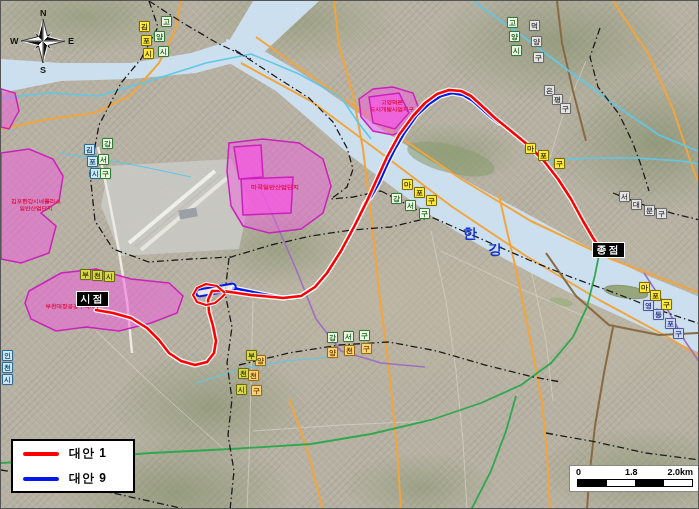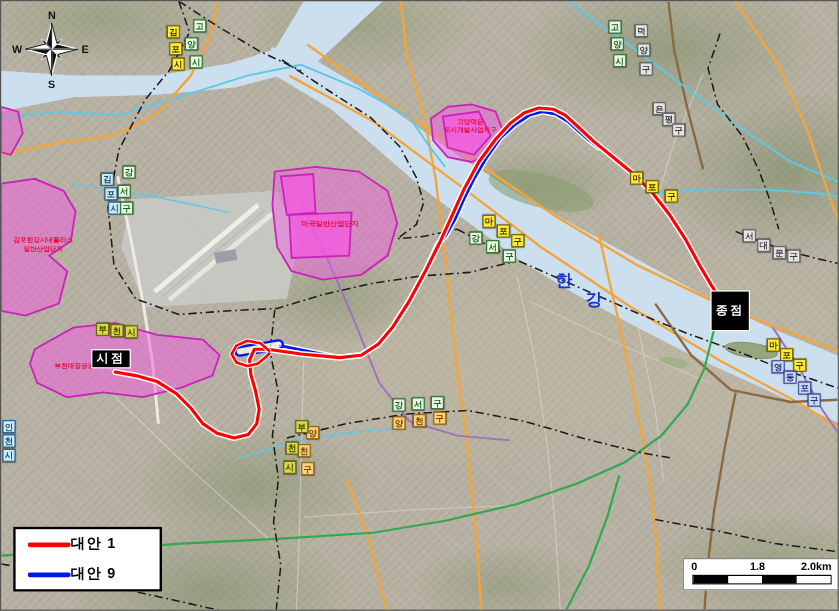--- a/index.html
+++ b/index.html
@@ -42,21 +42,21 @@
   .style-gray{background:#e4e4e4;border-color:#6a6a6a;color:#3d3d3d;}
   .style-orange{background:#ffd27a;border-color:#a06a10;color:#6a4500;}
   .style-olive{background:#d9d948;border-color:#6b6b10;color:#3f3f00;}
   .style-lavender{background:#ccd6f6;border-color:#4a5aa0;color:#26367c;}
   .style-blue{background:#cfe9f6;border-color:#2a6a9a;color:#164a72;}
   
   #legend{position:absolute;left:10px;top:438px;width:124px;background:#fff;
     border:2px solid #000;box-sizing:border-box;}
   #legend .hd{background:#000;color:#fff;font-size:12px;font-weight:bold;
     text-align:center;letter-spacing:14px;padding:3px 0 3px 14px;}
-  #legend .row{display:flex;align-items:center;padding:4px 0 4px 10px;}
+  #legend .row{display:flex;align-items:center;gap:10px;padding:4px 0 4px 10px;}
   #legend .row svg{position:static;display:block;}
   #legend .lab{font-size:12px;font-weight:bold;color:#000;letter-spacing:1px;}
   
   #scalebar{position:absolute;left:568px;top:464px;width:130px;height:27px;
     background:#fff;border:1px solid #888;box-sizing:border-box;}
   #scalebar .ticks{position:relative;height:11px;font-size:9px;color:#000;font-weight:bold;}
   #scalebar .t0{position:absolute;left:6px;top:1px;}
   #scalebar .t1{position:absolute;left:55px;top:1px;}
   #scalebar .t2{position:absolute;right:5px;top:1px;}
   #scalebar .bar{position:absolute;left:7px;top:13px;width:114px;height:6px;
@@ -263,21 +263,21 @@
   </div>
   <div class="zone-text" style="left:368px;top:98px;width:46px;font-size:5.5px;color:#e01040;">
     <span>고양덕은</span>
       <span>도시개발사업지구</span>
   </div>
 
   <div class="river-char" style="left:462px;top:224px;color:#1535c8;">한</div>
   <div class="river-char" style="left:487px;top:240px;color:#1535c8;">강</div>
 
   <div class="pt-box" style="left:76px;top:291px;width:31px;height:14px;">시점</div>
-  <div class="pt-box" style="left:592px;top:242px;width:31px;height:32px;">종점</div>
+  <div class="pt-box" style="left:592px;top:242px;width:31px;height:14px;">종점</div>
 
   <div id="legend">
     <div class="row">
       <svg width="36" height="6">
         <line x1="2" y1="3" x2="34" y2="3" stroke-width="4" stroke-linecap="round" stroke="#ff0000"></line>
       </svg>
       <span class="lab">대안 1</span>
     </div>
     <div class="row">
       <svg width="36" height="6">

